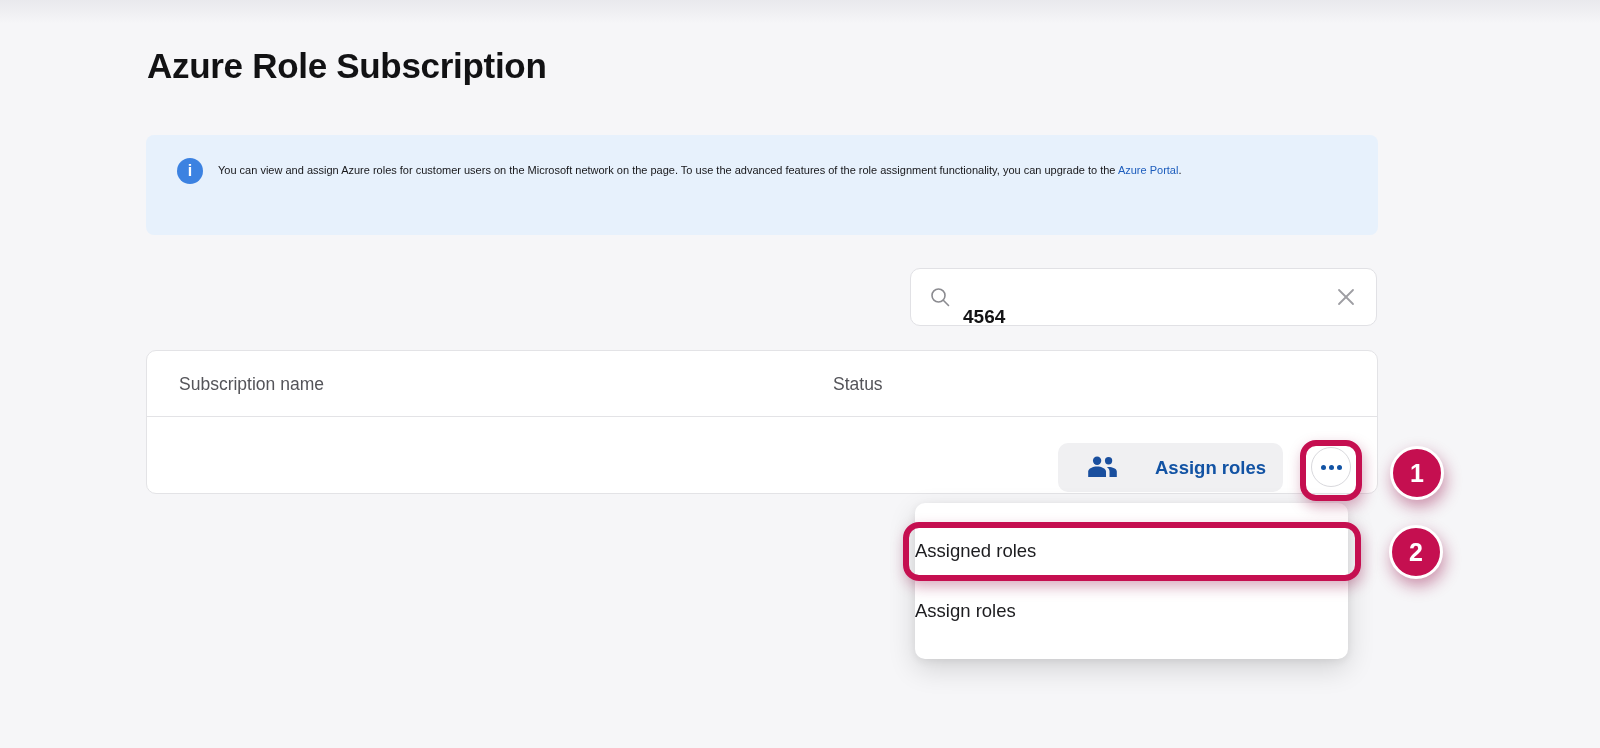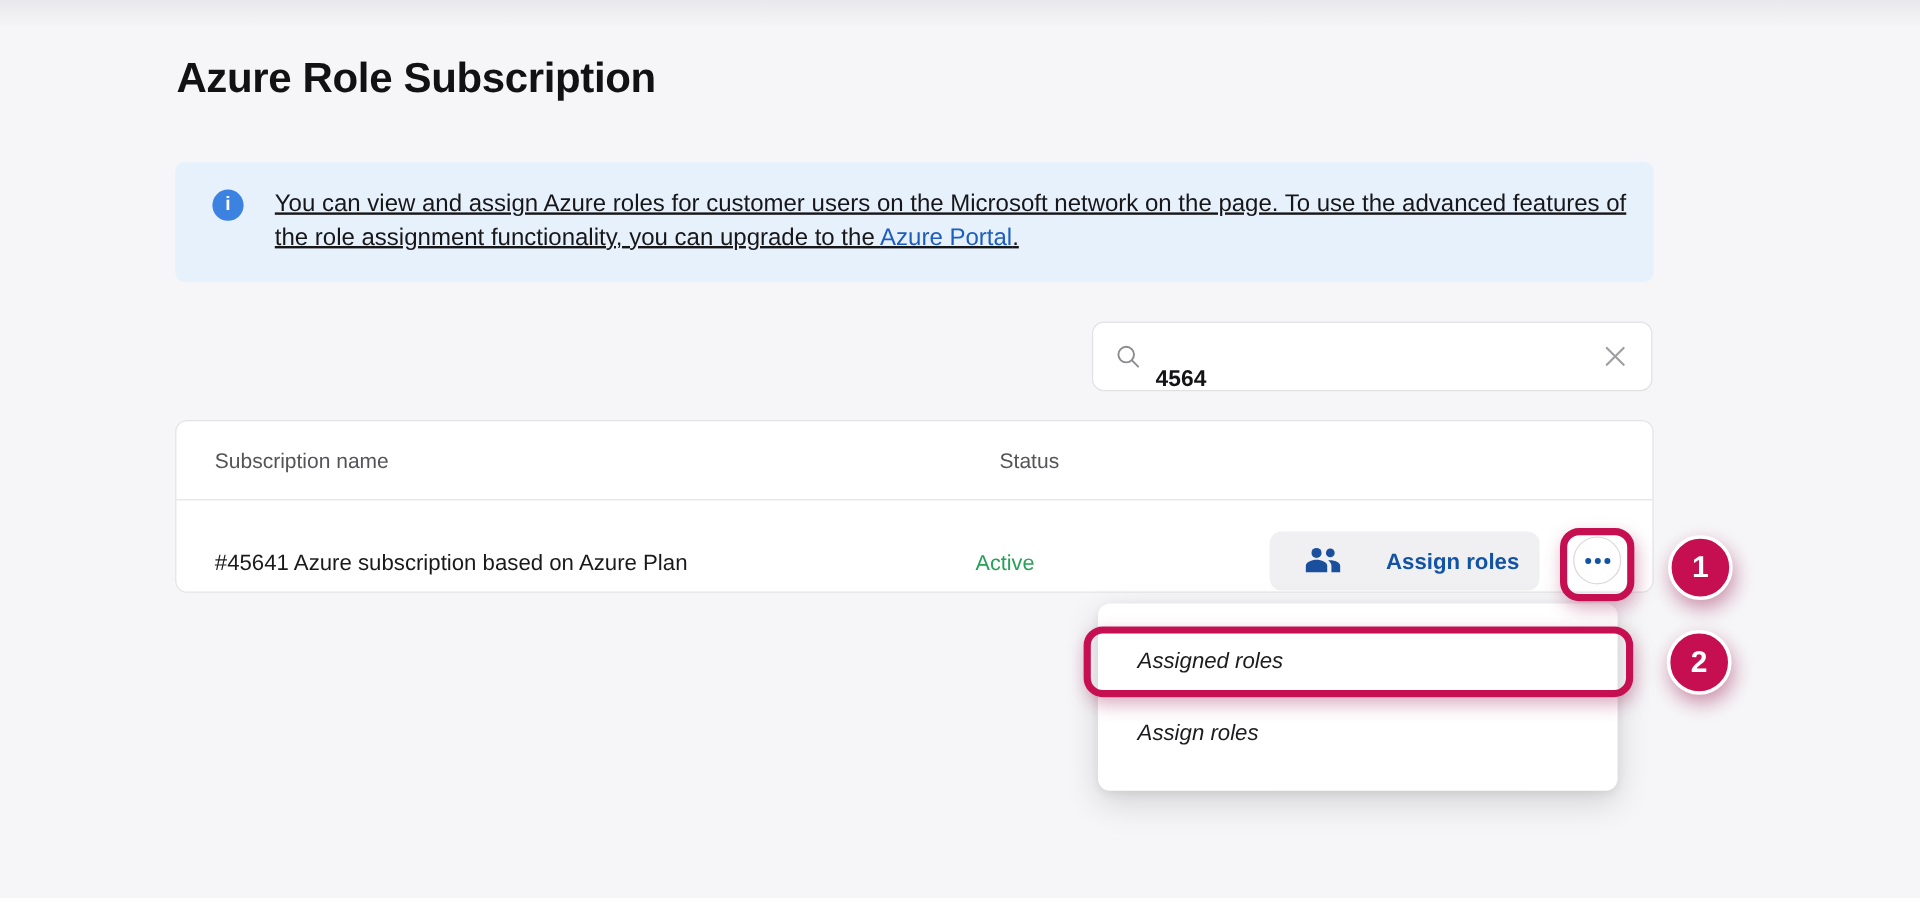--- a/index.html
+++ b/index.html
@@ -24,22 +24,22 @@
     position:absolute; left:146px; top:135px; width:1232px; height:100px;
     background:#e7f1fc; border-radius:8px;
   }
   .banner .info-icon {
     position:absolute; left:31px; top:23px; width:26px; height:26px;
     border-radius:50%; background:#3c82e1; color:#fff;
     font-size:16px; font-weight:700; font-style:normal;
     display:flex; align-items:center; justify-content:center;
   }
   .banner .banner-text {
-    position:absolute; left:83px; top:21px; width:1128px;
-    font-size:20px; line-height:28px; color:#17171a;text-decoration:underline;
+    position:absolute; left:72px; top:21px; width:1128px;
+    font-size:11px; line-height:28px; color:#17171a;
   }
   .banner .banner-link { color:#1d5dbd; cursor:pointer; }
   
   .search-box {
     position:absolute; left:910px; top:268px; width:467px; height:58px;
     background:#fff; border:1px solid #e1e1e5; border-radius:10px;
     display:flex; align-items:center;
   }
   .search-box svg.mag { margin-left:18px; flex:0 0 auto; }
   .search-input {
@@ -88,22 +88,22 @@
   }
   .more-btn .dot { width:5px; height:5px; border-radius:50%; background:#1253a4; }
   
   .dropdown {
     position:absolute; left:915px; top:503px; width:433px; height:156px;
     background:#fff; border-radius:10px; z-index:5;
     box-shadow:0 10px 28px rgba(0,0,0,0.14), 0 2px 8px rgba(0,0,0,0.07);
     padding-top:18px;
   }
   .menu-item {
-    height:60px; display:flex; align-items:center; padding-left:33px;
-    font-size:18.5px; color:#1c1c1f; cursor:pointer;font-style:italic;
+    height:60px; display:flex; align-items:center; 
+    font-size:18.5px; color:#1c1c1f; cursor:pointer;
   }
   
   .callout-box {
     position:absolute; border:6px solid #c50f50; border-radius:16px; z-index:8;
     box-shadow:2px 6px 14px rgba(150,20,75,0.35);
   }
   .callout-box.box-1 { left:1300px; top:440px; width:62px; height:61px; }
   .callout-box.box-2 { left:903px;  top:522px; width:458px; height:59px; }
   .callout-badge {
     position:absolute; width:54px; height:54px; border-radius:50%;
@@ -139,24 +139,20 @@
       <line x1="18" y1="4" x2="4" y2="18" stroke="#9e9ea3" stroke-width="1.8" stroke-linecap="round"></line>
     </svg>
   </span>
 </div>
 
 <div class="table-card">
   <div class="table-header">
     <span class="th col-name">Subscription name</span>
     <span class="th col-status">Status</span>
   </div>
-  <div class="table-row">
-    <span class="td cell-name">#45641 Azure subscription based on Azure Plan</span>
-    <span class="td cell-status">Active</span>
-  </div>
 </div>
 
 <button class="assign-btn">
   <svg width="33" height="27" viewBox="0 0 24 20" fill="#1a4f9e">
     <circle cx="8" cy="5" r="3.1"></circle>
     <circle cx="16.5" cy="5" r="2.7"></circle>
     <path d="M8 9.2c-3 0-6.6 1.5-6.6 3.7V17h13.2v-4.1c0-2.2-3.6-3.7-6.6-3.7z"></path>
     <path d="M16.5 9.6c-.4 0-.9 0-1.3.1 1.3 1 2 2.1 2 3.2V17h5.4v-4.1c0-2-3.3-3.3-6.1-3.3z"></path>
   </svg>
   <span class="assign-label">Assign roles</span>

